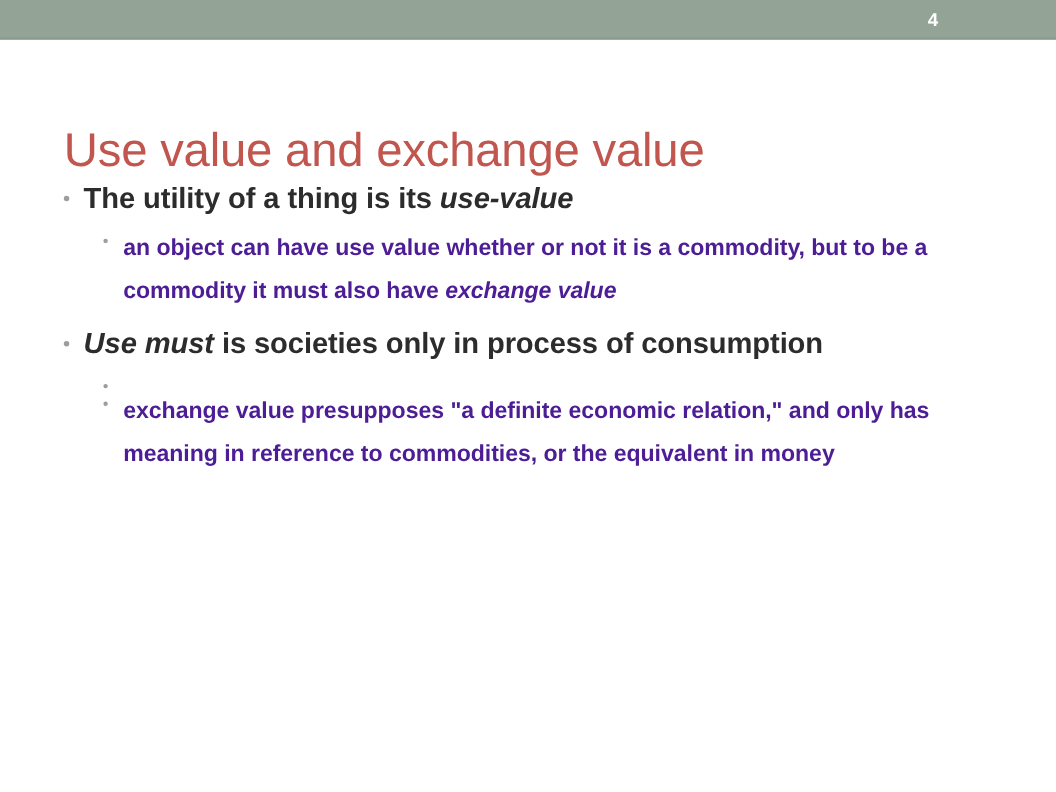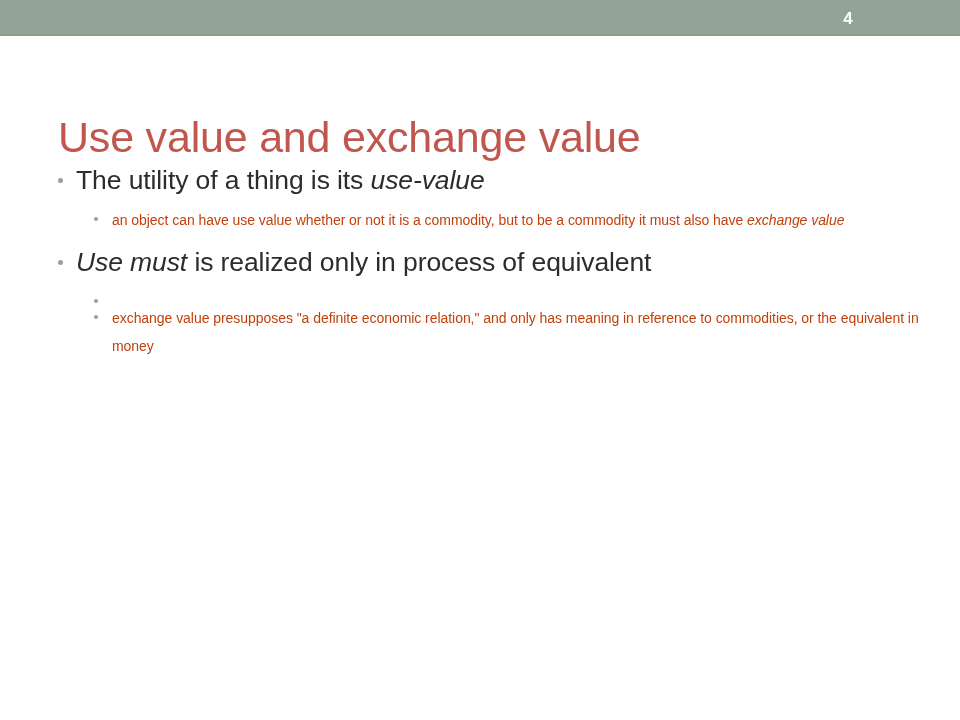--- a/index.html
+++ b/index.html
@@ -91,36 +91,36 @@
     width: 5px;
     height: 5px;
     border-radius: 50%;
     background: #9a9f99;
   }
 
   
   .bullet.lvl2 {
     padding-left: 60px;
     margin-bottom: 2px;
-    font-size: 14px;
-    line-height: 28px;
-    color: #c2410c;
+    font-size: 21px;
+    line-height: 39px;
+    color: #4c1d95;
     letter-spacing: -0.05px;
   }
   .bullet.lvl2 > .dot {
     position: absolute;
     left: 42px;
     top: 11px;
     width: 4px;
     height: 4px;
     border-radius: 50%;
     background: #9a9f99;
   }
 
-  .bullet .txt { display: inline; }
+  .bullet .txt { display: inline; font-weight: bold; }
   .bullet em {
     font-style: italic;
   }
 
   .group-gap { height: 9px; }
   .group-gap-sm { height: 5px; }
 </style>
 </head>
 <body>
 
@@ -130,21 +130,21 @@
     <div class="slide-number">4</div>
   </div>
 
   <h1 class="slide-title">Use value and exchange value</h1>
 
   <div class="body-area">
       <div class="bullet lvl1"><span class="dot"></span><span class="txt"><span>The utility of a thing is its </span><em>use-value</em></span></div>
       <div class="group-gap-sm"></div>
       <div class="bullet lvl2"><span class="dot"></span><span class="txt"><span>an object can have use value whether or not it is a commodity, but to be a commodity it must also have </span><em>exchange value</em></span></div>
       <div class="group-gap"></div>
-      <div class="bullet lvl1"><span class="dot"></span><span class="txt"><em>Use must</em><span> is realized only in process of equivalent</span></span></div>
+      <div class="bullet lvl1"><span class="dot"></span><span class="txt"><em>Use must</em><span> is societies only in process of consumption</span></span></div>
       <div class="group-gap-sm"></div>
       <div class="bullet lvl2"><span class="dot"></span></div>
       <div class="group-gap"></div>
       <div class="group-gap-sm"></div>
       <div class="bullet lvl2"><span class="dot"></span><span class="txt"><span>exchange value presupposes "a definite economic relation," and only has meaning in reference to commodities, or the equivalent in money</span></span></div>
     </div>
 
 </div>
 
 </body></html>

